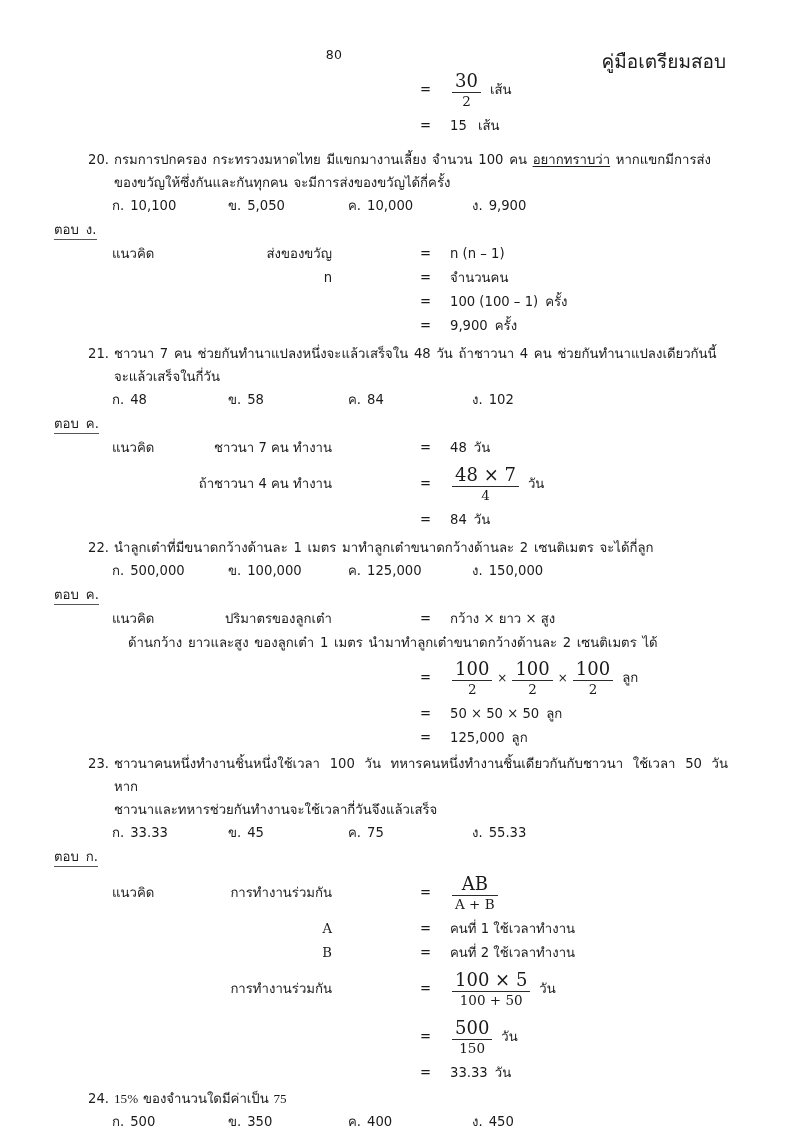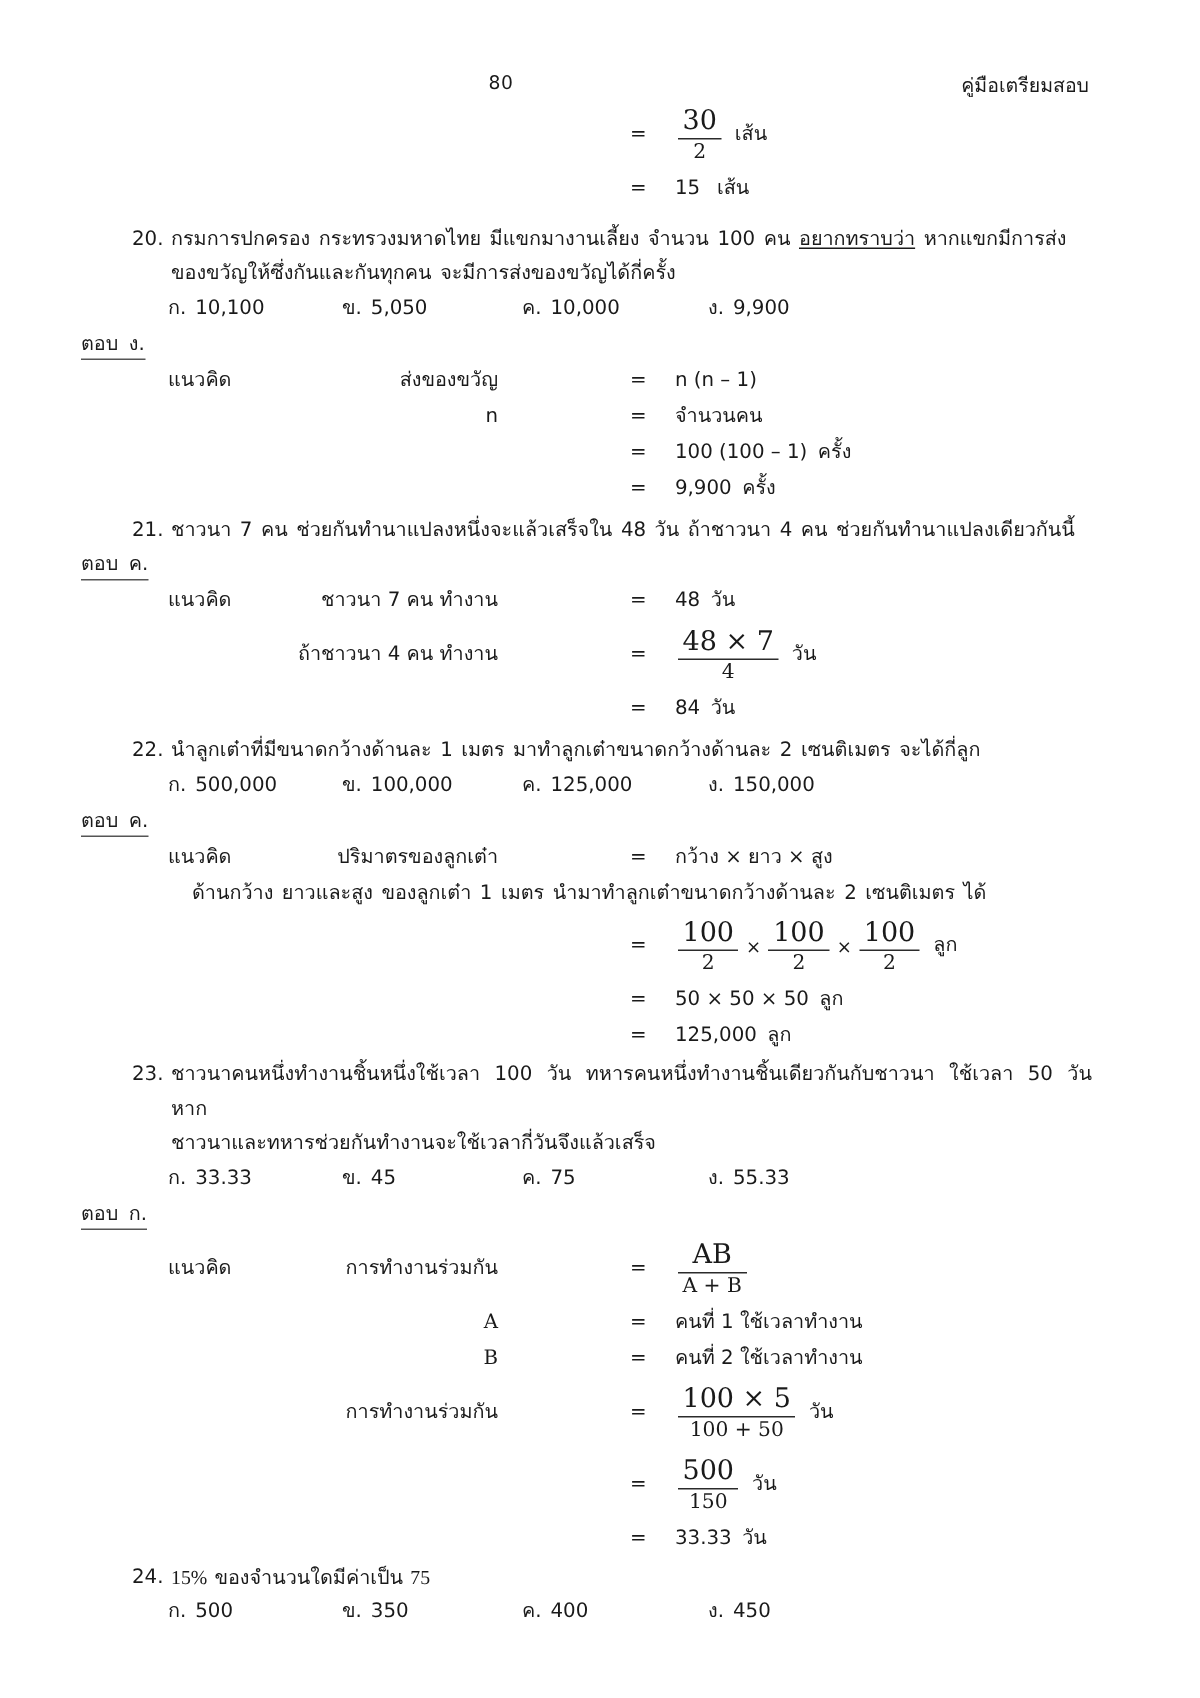--- a/index.html
+++ b/index.html
@@ -35,21 +35,21 @@
     top: 0;
     width: 668px;
     text-align: center;
     font-size: 12.5px;
     letter-spacing: 0.3px;
   }
   .book-title {
     position: absolute;
     right: 74px;
     top: -1px;
-    font-size: 13px;
+    font-size: 19px;
     text-align: right;
   }
 
   
   .content {
     position: absolute;
     left: 0;
     top: 66px;
     width: 800px;
   }
@@ -283,21 +283,28 @@
       </div>
     </div>
 
     <div class="spacer-sm"></div>
 
     <div class="q-block">
       <div class="q-line">
         <span class="q-num">21.</span>
         <span class="q-text">ชาวนา  7  คน  ช่วยกันทำนาแปลงหนึ่งจะแล้วเสร็จใน  48  วัน  ถ้าชาวนา  4  คน  ช่วยกันทำนาแปลงเดียวกันนี้</span>
       </div>
-
+      <div class="q-cont-line nojust">จะแล้วเสร็จในกี่วัน</div>
+
+      <div class="choices">
+        <span class="choice choice-a"><span class="ch-key">ก.</span><span>48</span></span>
+        <span class="choice choice-b"><span class="ch-key">ข.</span><span>58</span></span>
+        <span class="choice choice-c"><span class="ch-key">ค.</span><span>84</span></span>
+        <span class="choice choice-d"><span class="ch-key">ง.</span><span>102</span></span>
+      </div>
 
       <div class="answer-row">
         <span class="answer-txt"><span>ตอบ</span><span class="ans-key">ค.</span></span>
       </div>
 
       <div class="sol-row">
         <span class="sol-label">แนวคิด</span>
         <span class="sol-mid">ชาวนา  7  คน  ทำงาน</span>
         <span class="sol-eq">=</span>
         <span class="sol-val"><span>48</span><span class="unit">วัน</span></span>

